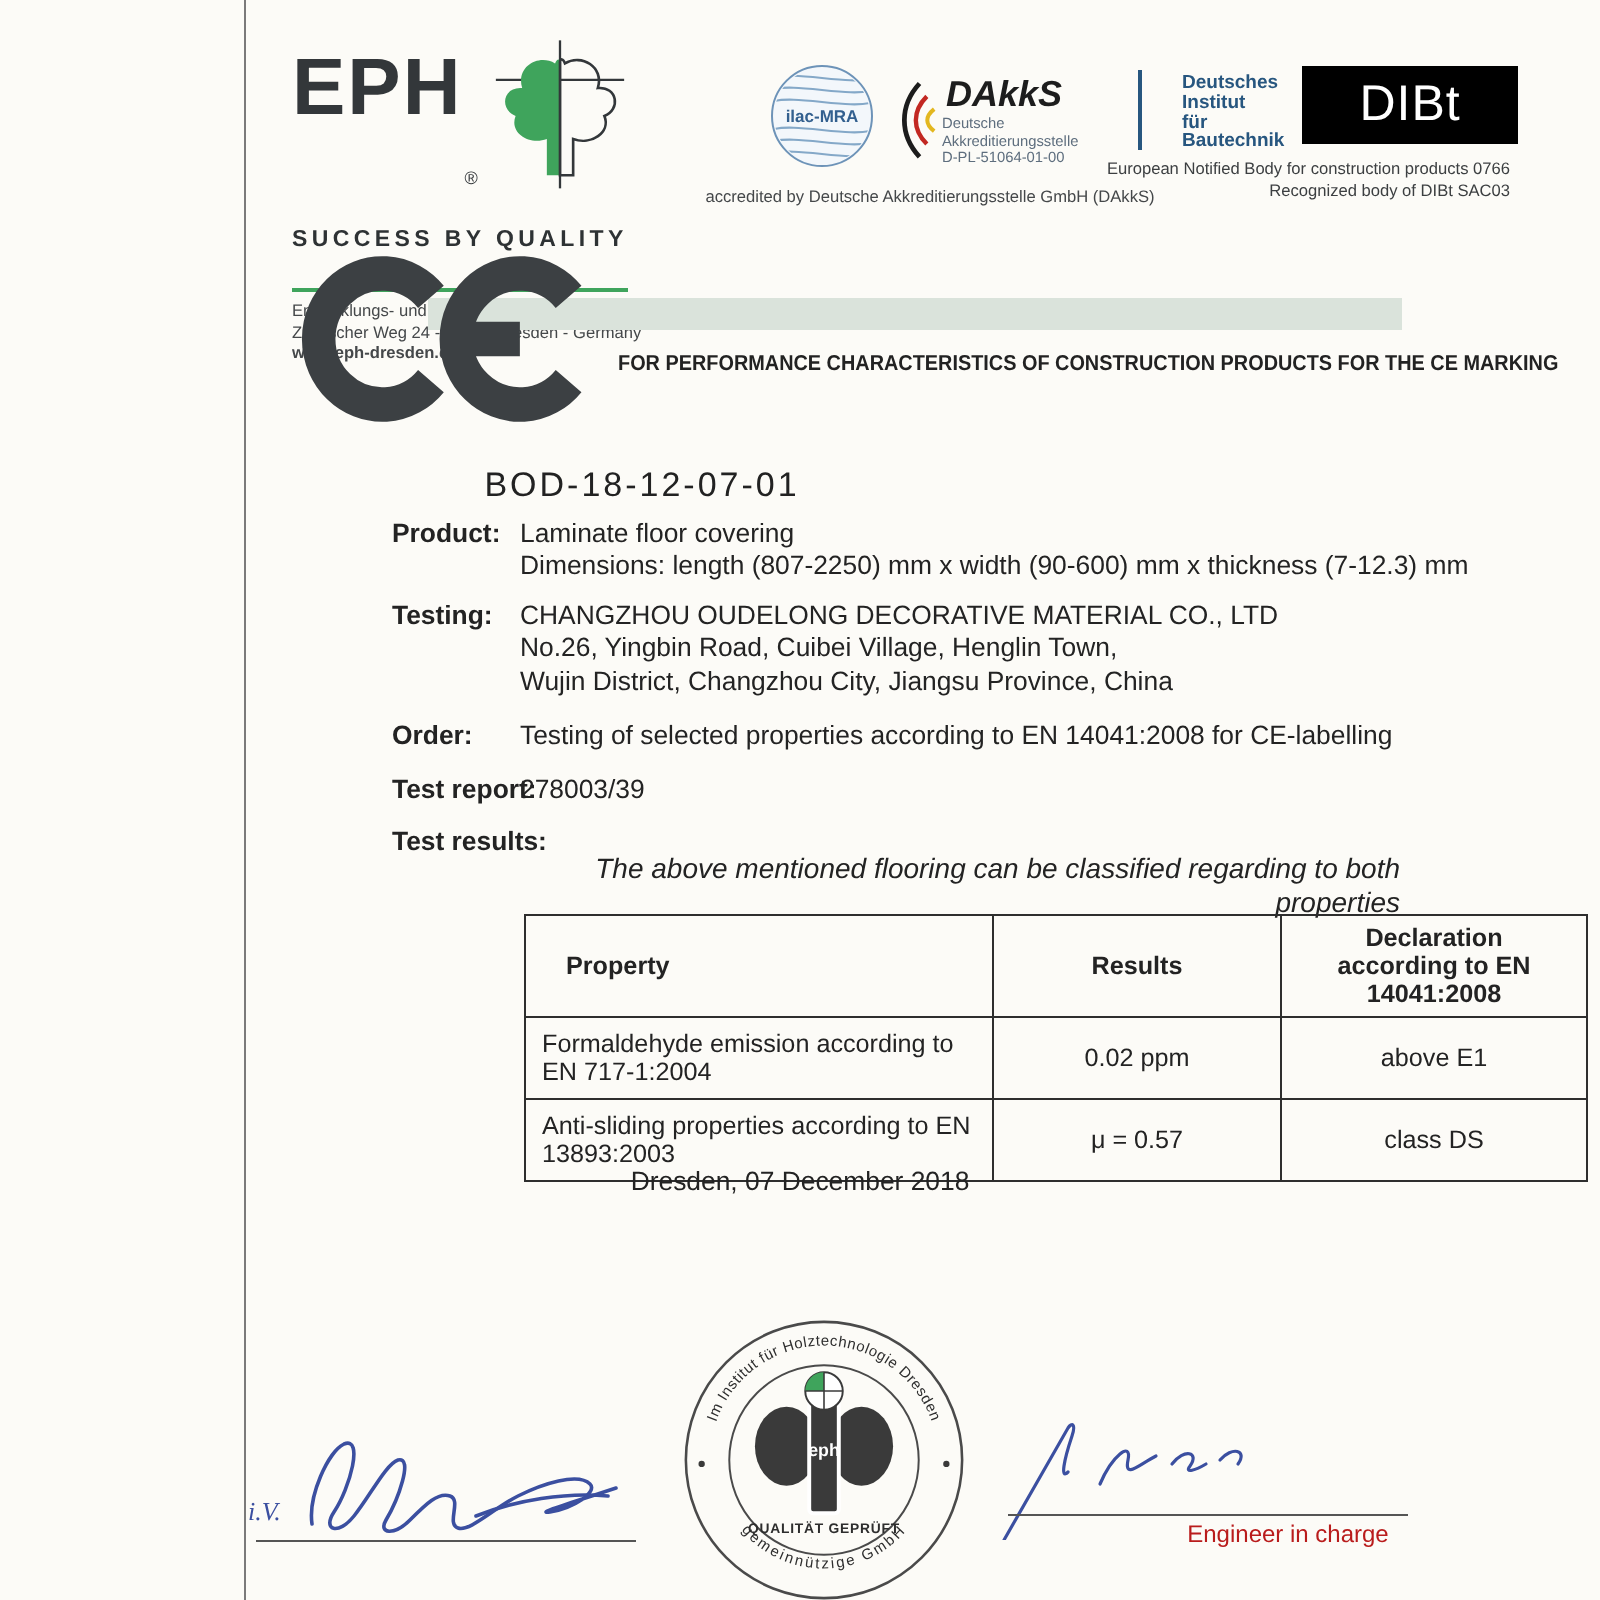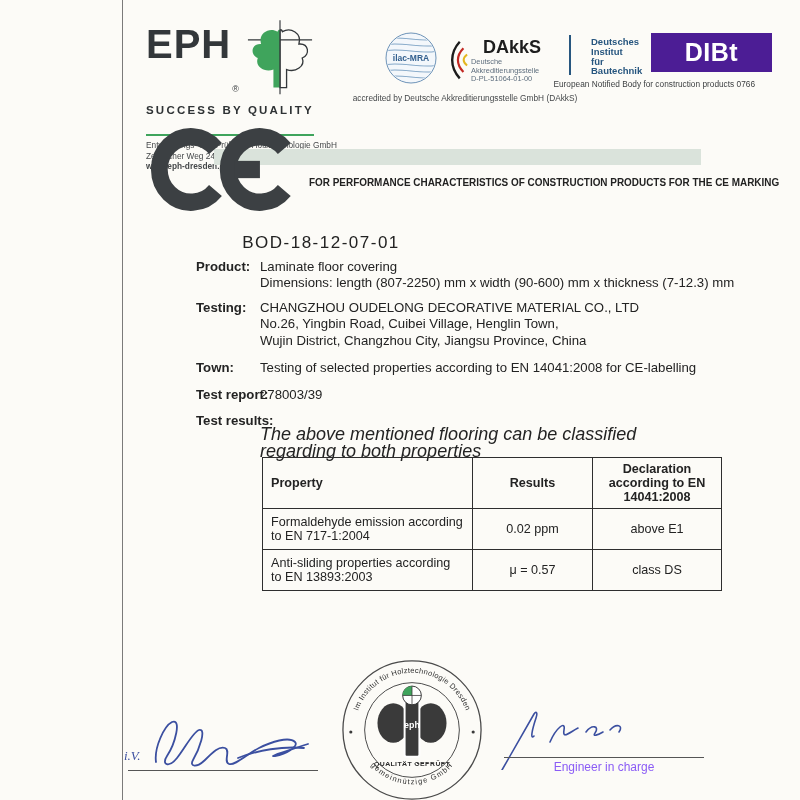--- a/index.html
+++ b/index.html
@@ -19,68 +19,68 @@
   .abs{position:absolute;}
 
   
   .edge-line{left:122px;top:0;width:1px;height:800px;background:#5a5a5a;opacity:.8;}
 
   
   .eph-block{left:146px;top:24px;width:210px;}
   .eph-row{display:flex;align-items:flex-start;}
   .eph-name{font-size:40px;font-weight:700;letter-spacing:1px;color:#33373a;line-height:40px;}
   .eph-reg{font-size:9px;color:#33373a;align-self:flex-end;margin:0 2px 4px 1px;}
-  .eph-tagline{font-size:11.5px;font-weight:700;letter-spacing:2.2px;color:#2e3234;margin-top:6px;border-bottom:2px solid #3fa45c;display:inline-block;padding-bottom:18px;}
+  .eph-tagline{font-size:11.5px;font-weight:700;letter-spacing:2.2px;color:#2e3234;margin-top:16px;border-bottom:2px solid #3fa45c;display:inline-block;padding-bottom:18px;}
   .eph-addr{font-size:8.3px;color:#45484a;line-height:10.5px;margin-top:4px;}
   .eph-web{font-weight:700;}
 
   
   .ilac-wrap{left:384px;top:31px;}
   .dakks-wrap{left:446px;top:38px;display:flex;}
-  .dakks-name{font-size:18px;font-weight:700;color:#1d1d1d;line-height:18px;margin-left:15px;}
+  .dakks-name{font-size:18px;font-weight:700;color:#1d1d1d;line-height:18px;margin-left:5px;font-style:italic;}
   .dakks-sub{font-size:7.4px;color:#5e6e7e;line-height:8.6px;margin-left:3px;margin-top:2px;}
   .accredited-note{left:340px;top:93px;width:250px;font-size:8.3px;color:#45484a;text-align:center;}
 
   
   .dibt-bar{left:569px;top:35px;width:1.5px;height:40px;background:#27567f;}
   .dibt-text{left:591px;top:37px;width:70px;font-size:9.5px;font-weight:700;color:#27567f;line-height:9.8px;}
-  .dibt-box{left:651px;top:33px;width:121px;height:39px;background:#4c1d95;color:#fff;
-    display:flex;align-items:center;justify-content:center;font-size:25px;letter-spacing:.5px;font-weight:bold;}
+  .dibt-box{left:651px;top:33px;width:108px;height:39px;background:#000000;color:#fff;
+    display:flex;align-items:center;justify-content:center;font-size:25px;letter-spacing:.5px;}
   .dibt-notes{left:495px;top:79px;width:260px;text-align:right;font-size:8.3px;color:#3c3f41;line-height:10.5px;}
 
   
   .green-band{left:214px;top:149px;width:487px;height:16px;background:#dae3db;}
   .ce-svg{left:147px;top:124px;}
   .main-title{left:307px;top:120px;width:400px;font-size:30px;letter-spacing:7px;color:#33383b;white-space:nowrap;}
   .subtitle{left:309px;top:176px;font-size:10.8px;font-weight:700;color:#222;white-space:nowrap;
     transform:scaleX(.92);transform-origin:left top;}
 
   
   .cert-number{left:0;top:233px;width:642px;text-align:center;font-size:17px;letter-spacing:1.5px;color:#222;}
   .flabel{left:196px;width:84px;font-size:13.2px;font-weight:700;color:#232323;line-height:16.4px;}
   .fvalue{left:260px;width:530px;font-size:13.2px;color:#232323;line-height:16.4px;}
-  .results-intro{left:260px;top:426px;width:440px;font-style:italic;font-size:18px;color:#232323;line-height:16.6px;}
+  .results-intro{left:260px;top:426px;width:440px;font-style:italic;font-size:14px;color:#232323;line-height:16.6px;text-align:right;}
 
   table.results{left:262px;top:457px;border-collapse:collapse;table-layout:fixed;}
   table.results td,table.results th{border:1.6px solid #2e2e2e;font-size:12.6px;color:#232323;}
-  table.results th{font-weight:700;padding:4px 8px;vertical-align:middle;margin-top:40px;}
+  table.results th{font-weight:700;padding:4px 20px;vertical-align:middle;margin-top:40px;}
   table.results td{padding:6px 8px;vertical-align:middle;}
   .col-prop{width:193px;text-align:left;}
   .col-res{width:103px;text-align:center;}
   .col-dec{width:112px;text-align:center;}
   .dec-head{line-height:14px;}
 
   .date-line{left:0;top:583px;width:800px;text-align:center;font-size:13.2px;color:#232323;}
 
   
   .stamp-svg{left:338px;top:656px;}
   .sig-line{height:1px;background:#555;}
   .sig-line-left{left:128px;top:770px;width:190px;}
   .sig-line-right{left:504px;top:757px;width:200px;}
-  .sig-label{font-size:12px;color:#8b5cf6;text-align:center;}
+  .sig-label{font-size:12px;color:#b91c1c;text-align:center;padding-left:40px;}
   .sig-label-left{left:128px;top:773px;width:190px;}
   .sig-label-right{left:504px;top:760px;width:200px;}
   .sig-svg-left{left:118px;top:708px;}
   .sig-svg-right{left:498px;top:698px;}
 </style>
 </head>
 <body>
 
 <div class="page">
 
@@ -144,20 +144,21 @@
   <div class="abs dibt-bar"></div>
   <div class="abs dibt-text">
     <div>Deutsches</div>
     <div>Institut</div>
     <div>für</div>
     <div>Bautechnik</div>
   </div>
   <div class="abs dibt-box">DIBt</div>
   <div class="abs dibt-notes">
     <div>European Notified Body for construction products  0766</div>
+    <div>Recognized body of DIBt SAC03</div>
   </div>
 
   <div class="abs green-band"></div>
   <svg class="abs ce-svg" width="150" height="91" viewBox="0 0 170 100" preserveAspectRatio="none">
     <g stroke="#3c4043" stroke-width="19" fill="none">
       <path d="M 77.6 26.9 A 36 36 0 1 0 77.6 73.1"></path>
       <path d="M 155.6 26.9 A 36 36 0 1 0 155.6 73.1"></path>
       <path d="M 99 50 H 128"></path>
     </g>
   </svg>
@@ -171,21 +172,21 @@
     <div>Dimensions: length (807-2250) mm x width (90-600) mm x thickness (7-12.3) mm</div>
   </div>
 
   <div class="abs flabel" style="top:300px">Testing:</div>
   <div class="abs fvalue" style="top:300px">
     <div>CHANGZHOU OUDELONG DECORATIVE MATERIAL CO., LTD</div>
     <div>No.26, Yingbin Road, Cuibei Village, Henglin Town,</div>
     <div>Wujin District, Changzhou City, Jiangsu Province, China</div>
   </div>
 
-  <div class="abs flabel" style="top:360px">Town:</div>
+  <div class="abs flabel" style="top:360px">Order:</div>
   <div class="abs fvalue" style="top:360px">
     <div>Testing of selected properties according to EN 14041:2008 for CE-labelling</div>
   </div>
 
   <div class="abs flabel" style="top:387px;width:90px">Test report:</div>
   <div class="abs fvalue" style="top:387px">
     <div>278003/39</div>
   </div>
 
   <div class="abs flabel" style="top:413px;width:90px">Test results:</div>
@@ -210,20 +211,21 @@
       <td class="col-dec">above E1</td>
     </tr>
     <tr>
       <td class="col-prop">Anti-sliding properties according to EN 13893:2003</td>
       <td class="col-res">μ = 0.57</td>
       <td class="col-dec">class DS</td>
     </tr>
   </tbody>
     </table>
 
+  <div class="abs date-line">Dresden, 07 December 2018</div>
 
   <svg class="abs stamp-svg" width="148" height="148" viewBox="0 0 150 150">
     <defs>
       <path id="arcTop" d="M 17 75 A 58 58 0 1 1 133 75" fill="none"></path>
       <path id="arcBottom" d="M 20 75 A 55 55 0 0 0 130 75" fill="none"></path>
     </defs>
     <circle cx="75" cy="75" r="70" fill="none" stroke="#4a4a4a" stroke-width="1.3"></circle>
     <circle cx="75" cy="75" r="48" fill="none" stroke="#4a4a4a" stroke-width="1"></circle>
     <text font-size="7.6" fill="#2f2f2f" letter-spacing="0.3" font-family="Liberation Sans, sans-serif">
       <textPath href="#arcTop" startOffset="50%" text-anchor="middle">Im Institut für Holztechnologie Dresden</textPath>

